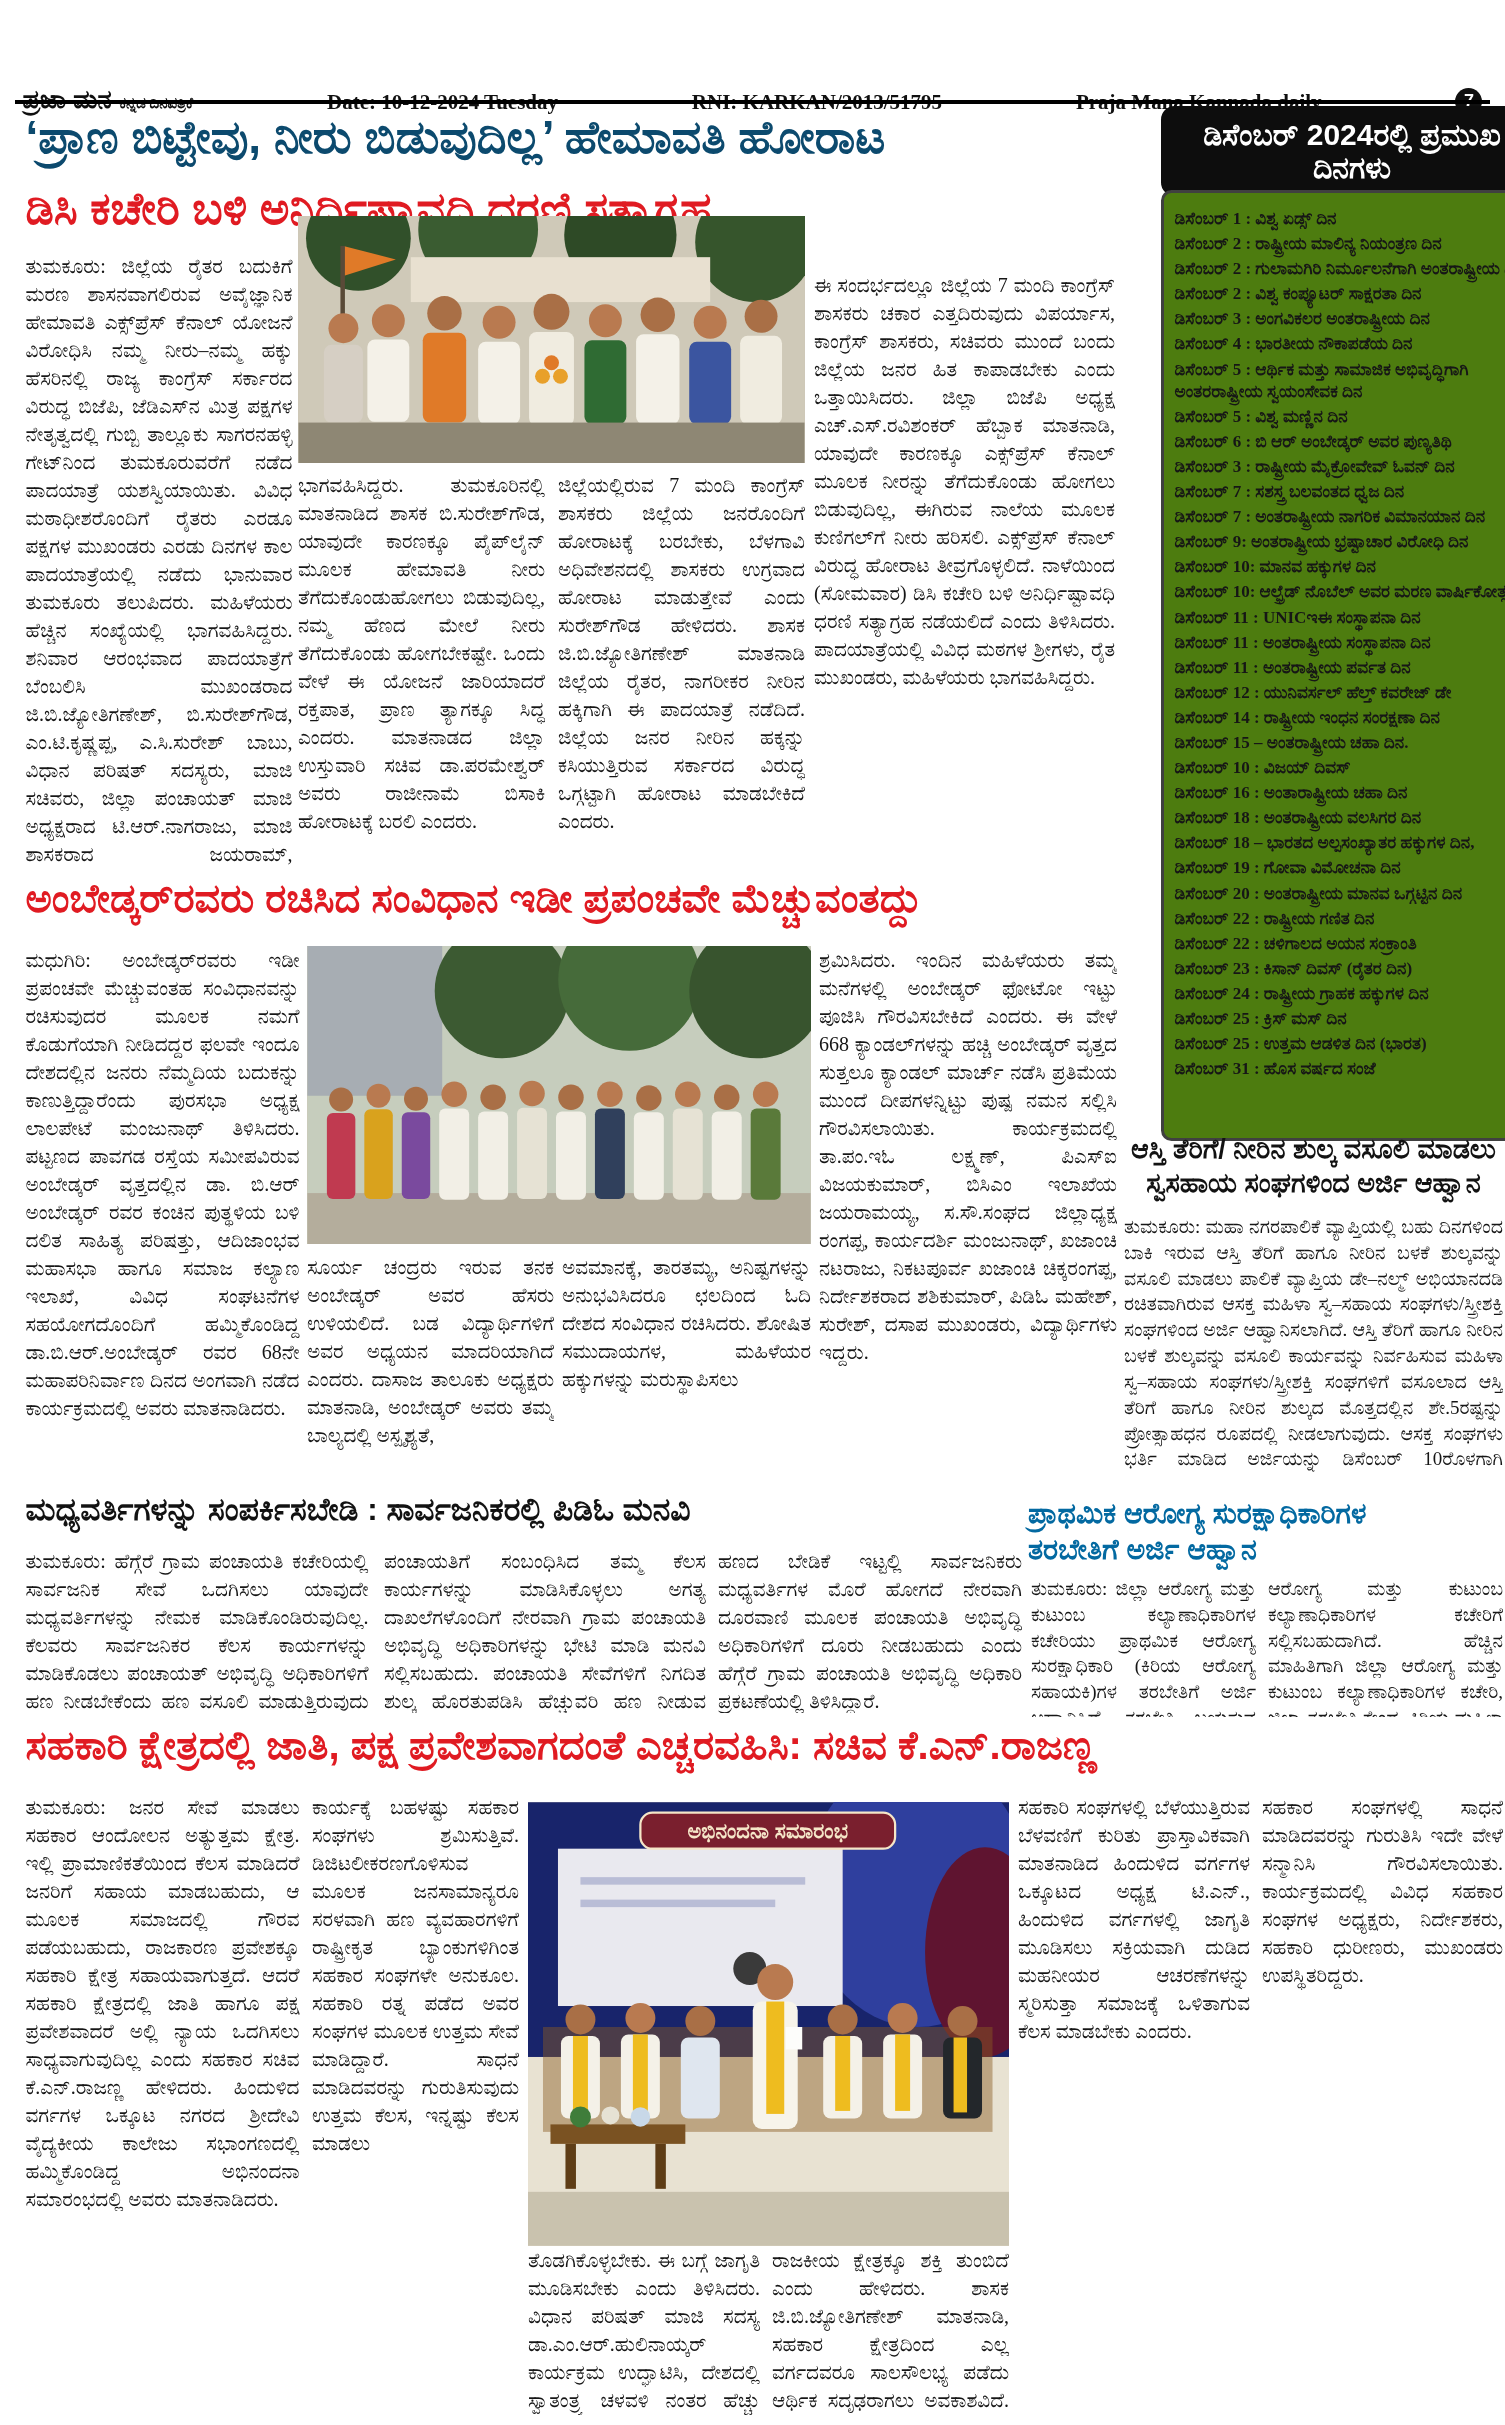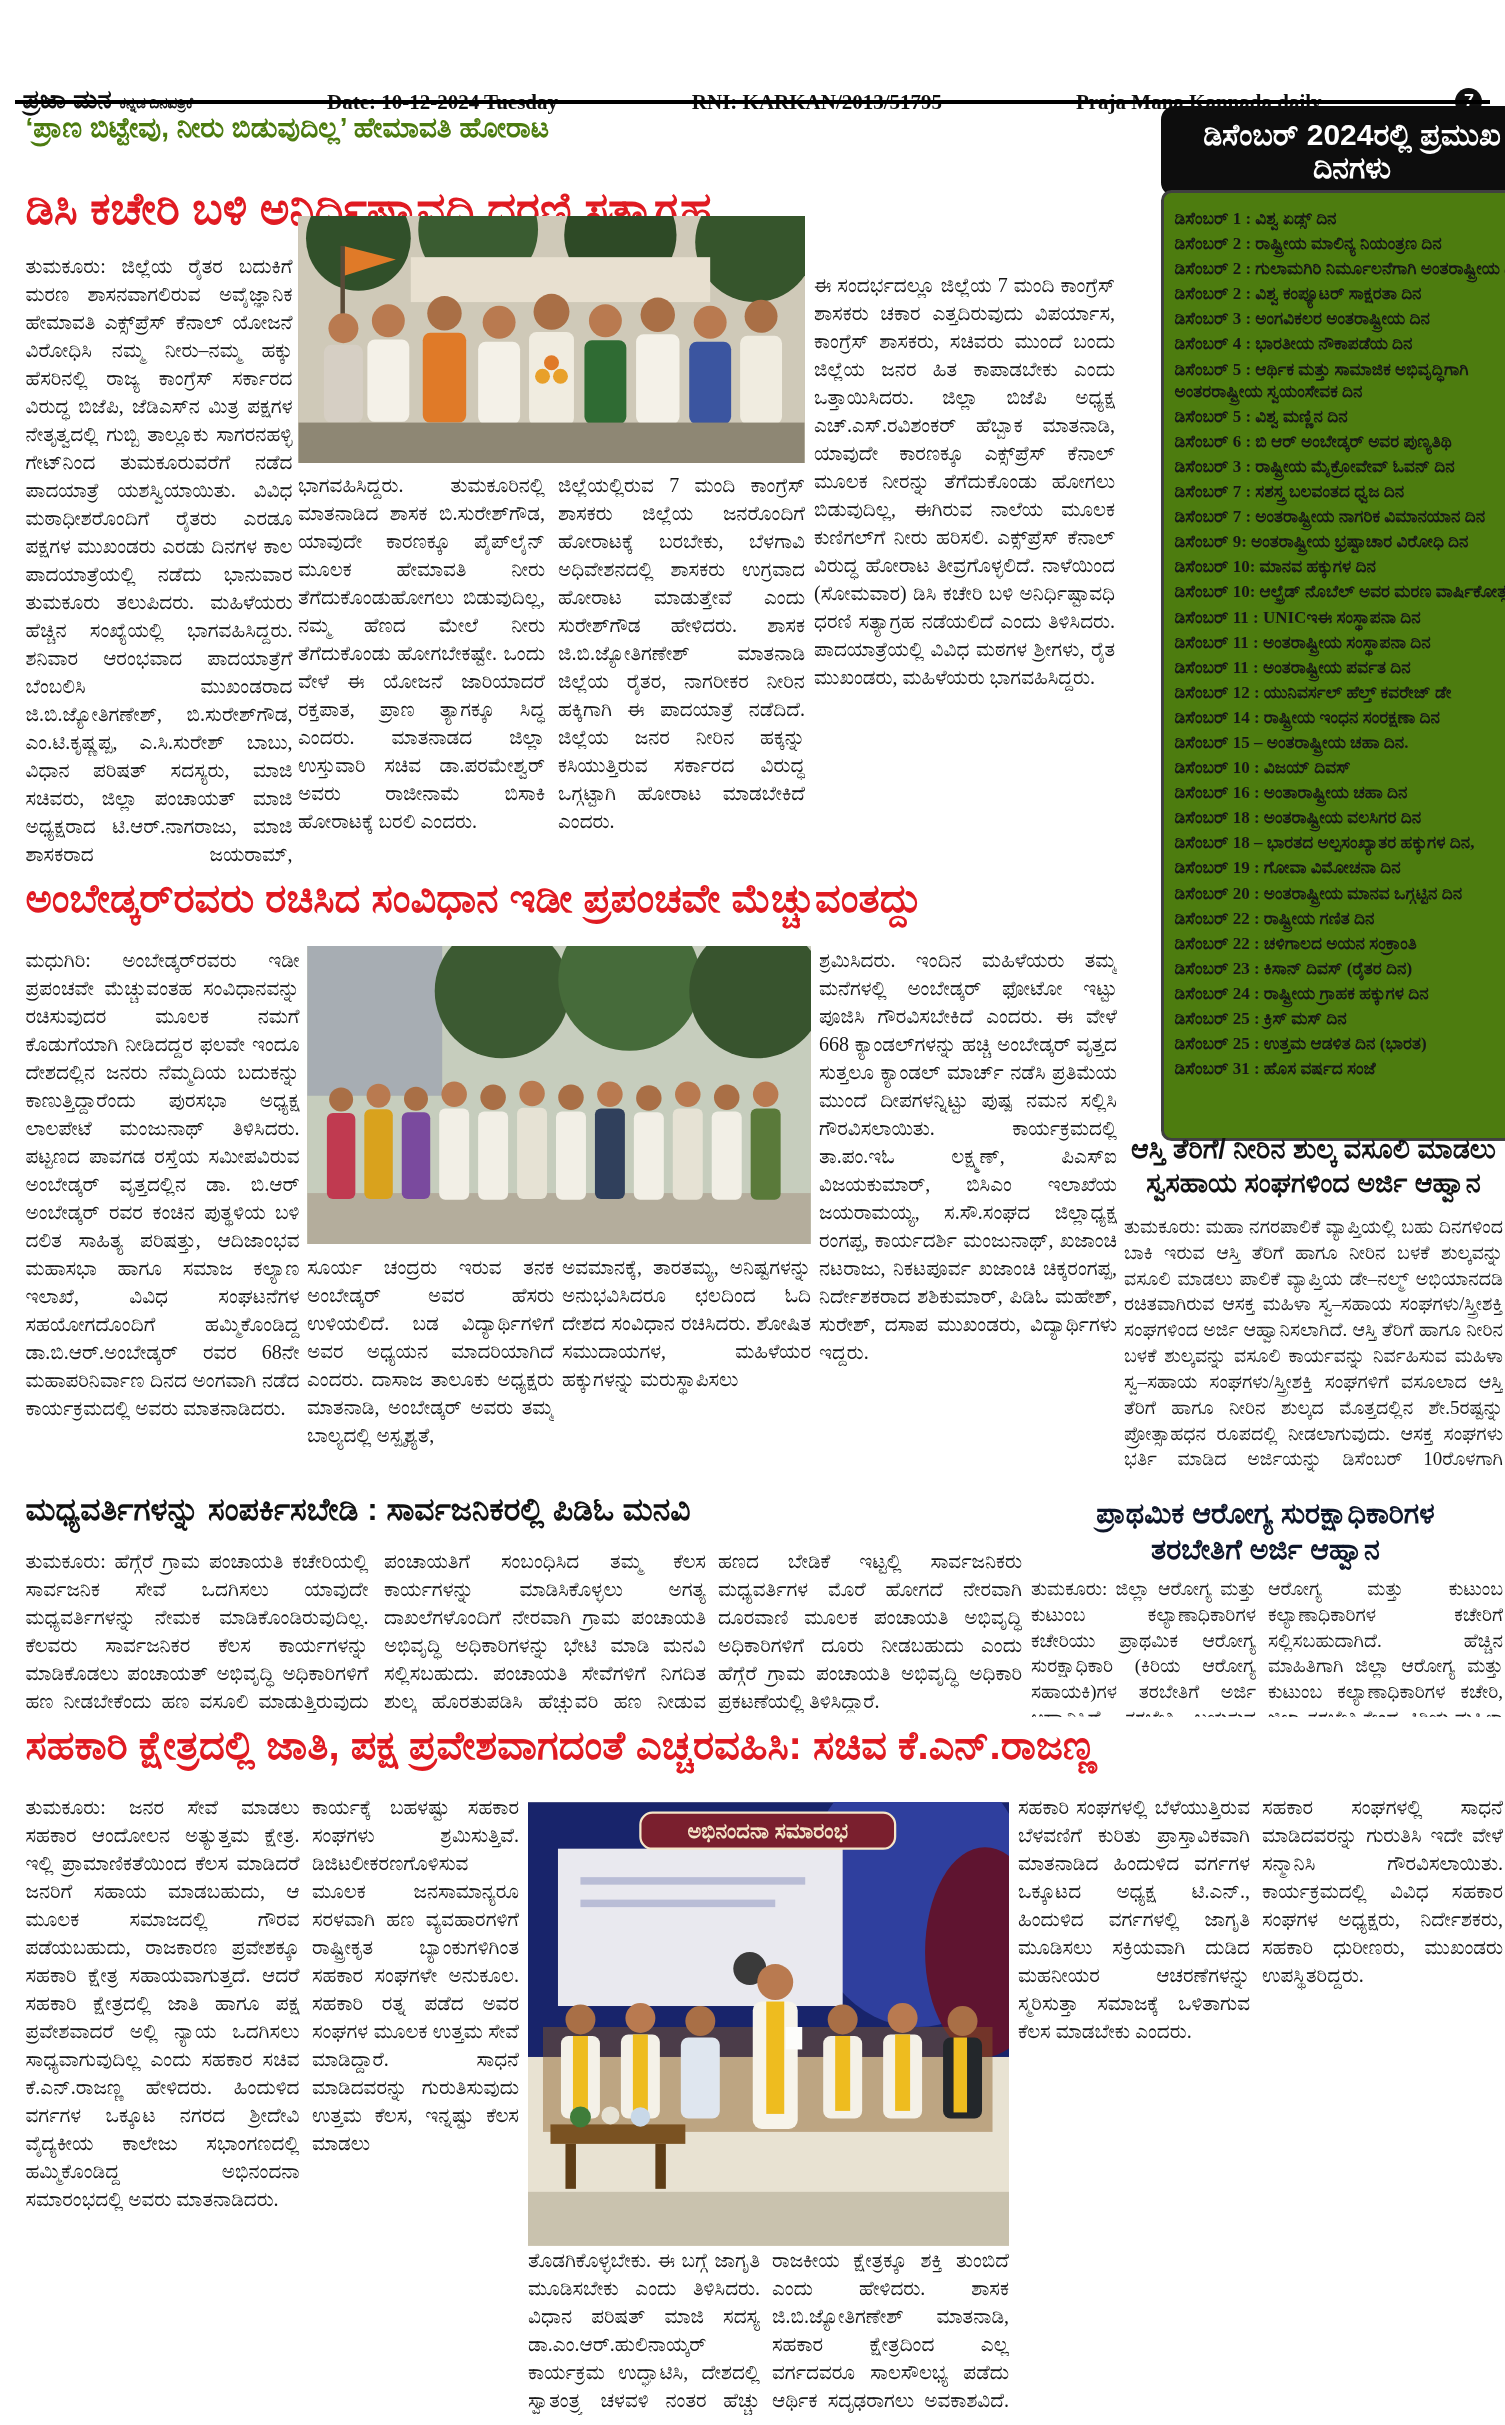--- a/index.html
+++ b/index.html
@@ -11,26 +11,26 @@
   .logo-wrap{display:flex;align-items:baseline;gap:7.5px;}
   .logo-main{font-family:"Liberation Sans","DejaVu Sans",sans-serif;font-weight:bold;font-size:25.5px;color:#101010;}
   .logo-sub{font-size:15px;font-weight:bold;color:#101010;}
   .hdr-text{font-size:21px;font-weight:bold;color:#101010;}
   .page-circle{width:27px;height:27px;border-radius:50%;background:#101010;color:#fff;
         font-family:"Liberation Sans","DejaVu Sans",sans-serif;font-size:18px;font-weight:bold;
         display:flex;align-items:center;justify-content:center;}
   .hdr-rule{position:absolute;left:15px;right:15px;top:100px;height:3.7px;background:#000;}
   
   .h-sans{font-family:"Liberation Sans","DejaVu Sans",sans-serif;font-weight:bold;line-height:1.12;}
-  .head-black-1{font-size:28px;color:#4d7c0f;}
+  .head-black-1{font-size:46px;color:#0c4a6e;}
   .head-red-1{font-size:45px;color:#e01b22;}
   .head-red-2{font-size:40px;color:#e01b22;}
   .head-black-2{font-size:31.5px;color:#121212;}
   .head-red-3{font-size:40px;color:#e01b22;}
-  .head-red-sm{font-size:28.5px;color:#0f172a;text-align:center;line-height:1.25;}
+  .head-red-sm{font-size:28.5px;color:#0369a1;text-align:left;line-height:1.25;}
   
   .col{font-size:20px;line-height:1.40;text-align:justify;overflow:hidden;}
   .col-sm{font-size:19px;line-height:1.36;text-align:justify;overflow:hidden;}
   
   .sb-title{background:#0d0d0d;color:#ffffff;border-radius:13.5px;padding:12px 7.5px;
         font-family:"Liberation Sans","DejaVu Sans",sans-serif;font-weight:bold;font-size:30px;
         text-align:center;line-height:1.1;}
   .sb-box{border:3px solid #404040;border-radius:10.5px;margin-top:-6px;padding:15px 9px 7.5px 10.5px;
         height:922px;overflow:hidden;background:#4d7c0f;}
   .sb-box .day{font-size:17px;font-weight:bold;line-height:1.30;margin-bottom:3px;}

